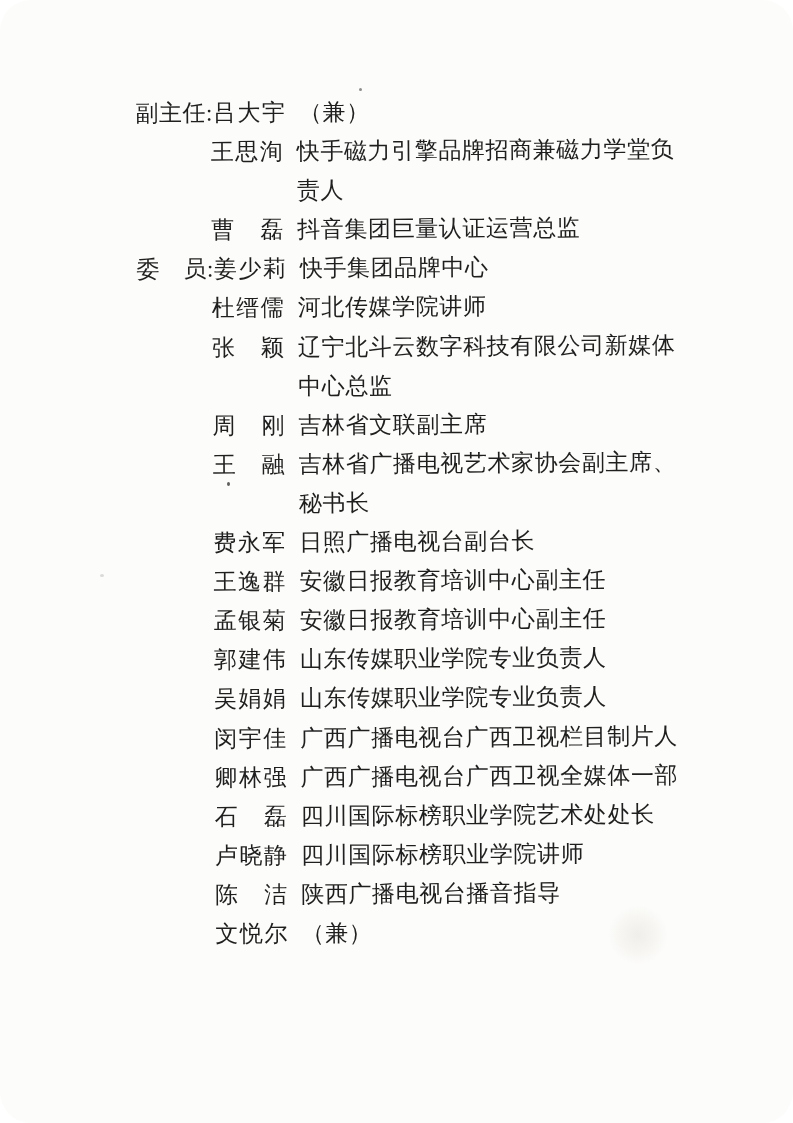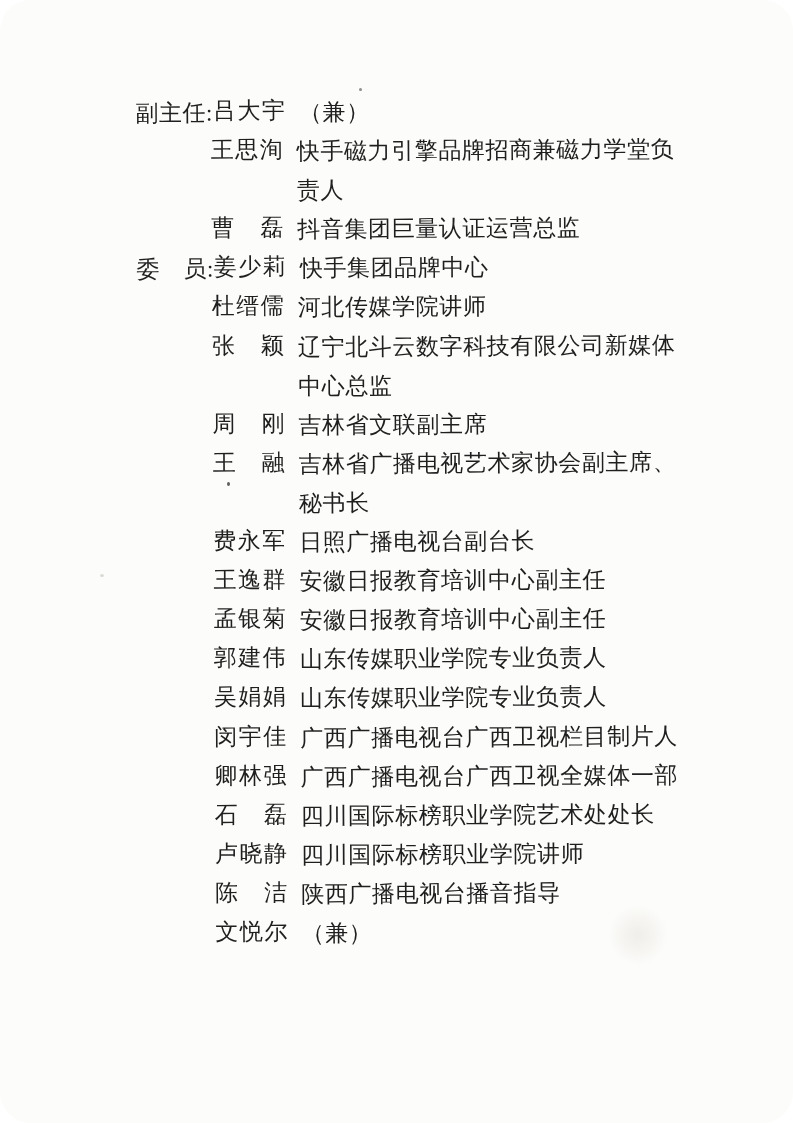--- a/index.html
+++ b/index.html
@@ -34,21 +34,20 @@
   }
   .cell-label{
     flex:0 0 75px;
     letter-spacing:0.5px;
     white-space:pre;
   }
   .cell-name{
     flex:0 0 86px;
     letter-spacing:1.5px;
     white-space:pre;
-    font-family:Liberation Mono, monospace;
   }
   .cell-desc{
     flex:1 1 auto;
     letter-spacing:0.6px;
     white-space:pre;
   }
   
   .speck{position:absolute;border-radius:50%;}
   .speck-1{left:359px;top:88px;width:3px;height:3px;background:#8d8d8a;}
   .speck-2{left:227px;top:482px;width:3px;height:4px;background:#5f5f5c;}

